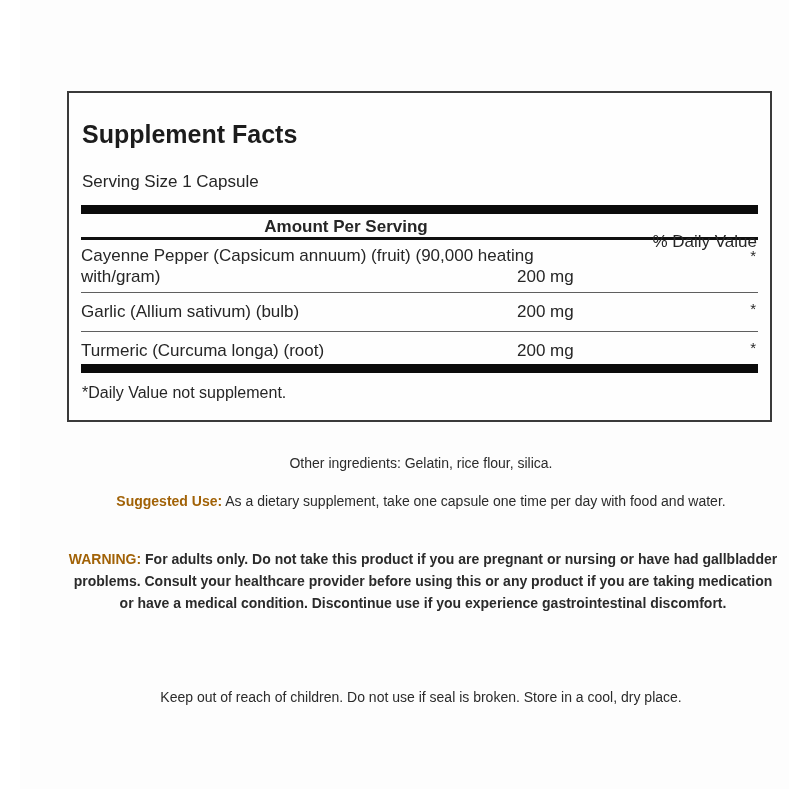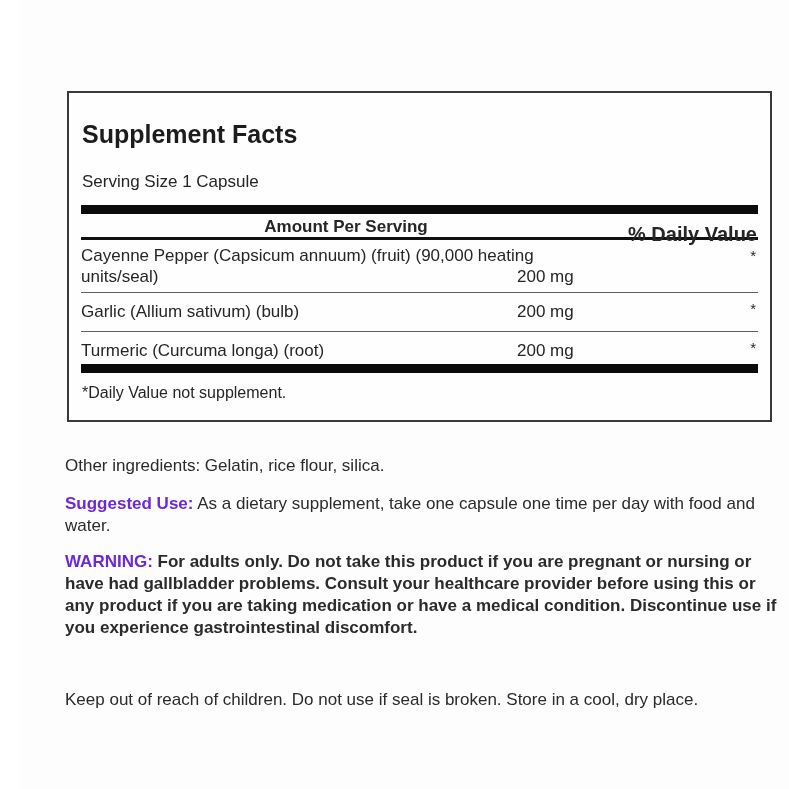--- a/index.html
+++ b/index.html
@@ -57,23 +57,23 @@
     left: 0;
     top: 3px;
     width: 530px;
     text-align: center;
     font-weight: bold;
     font-size: 17px;
   }
   .th-dv {
     position: absolute;
     right: 1px;
-    top: 9px;
-    font-weight: bold;
-    font-size: 20px;
+    top: 18px;
+    font-weight: normal;
+    font-size: 17px;
   }
   .row {
     position: relative;
     font-size: 17px;
     line-height: 21px;
   }
   .row-sep { border-bottom: 1.5px solid #5f5f5f; }
   .row-cayenne { padding: 5px 0 5px; }
   .row-garlic  { padding: 8px 0 9px; }
   .row-turmeric{ padding: 8px 0 3px; }
@@ -94,25 +94,26 @@
     font-size: 16px;
     line-height: 20px;
     margin: 10px 1px 0 1px;
   }
 
   
   .para {
     position: absolute;
     left: 45px;
     width: 712px;
-    font-size: 17px;
+    font-size: 14px;
     line-height: 22px;
     color: #2b2b2b;
+    text-align: center;
   }
-  .para b { color: #6d28d9; }
+  .para b { color: #a16207; }
   .other-ingredients { top: 438px; }
   .suggested-use     { top: 476px; }
   .warning-main      { top: 534px; width: 716px; font-weight: bold; }
   .warning-p65       { top: 633px; }
   .storage           { top: 672px; }
 </style>
 </head>
 <body>
 
 <div class="page">
@@ -124,21 +125,21 @@
     <div class="thick-bar bar-top"></div>
 
     <div class="thead">
       <span class="th-amount">Amount Per Serving</span>
       <span class="th-dv">% Daily Value</span>
     </div>
 
     <div class="row row-cayenne row-sep">
       <div class="name-line name-wrap">Cayenne Pepper (Capsicum annuum) (fruit) (90,000 heating</div>
       <div class="name-line">
-        <span>units/seal)</span>
+        <span>with/gram)</span>
         <span class="amt">200 mg</span>
       </div>
       <span class="dv">*</span>
     </div>
 
     <div class="row row-garlic row-sep">
       <span>Garlic (Allium sativum) (bulb)</span>
       <span class="amt">200 mg</span>
       <span class="dv">*</span>
     </div>

